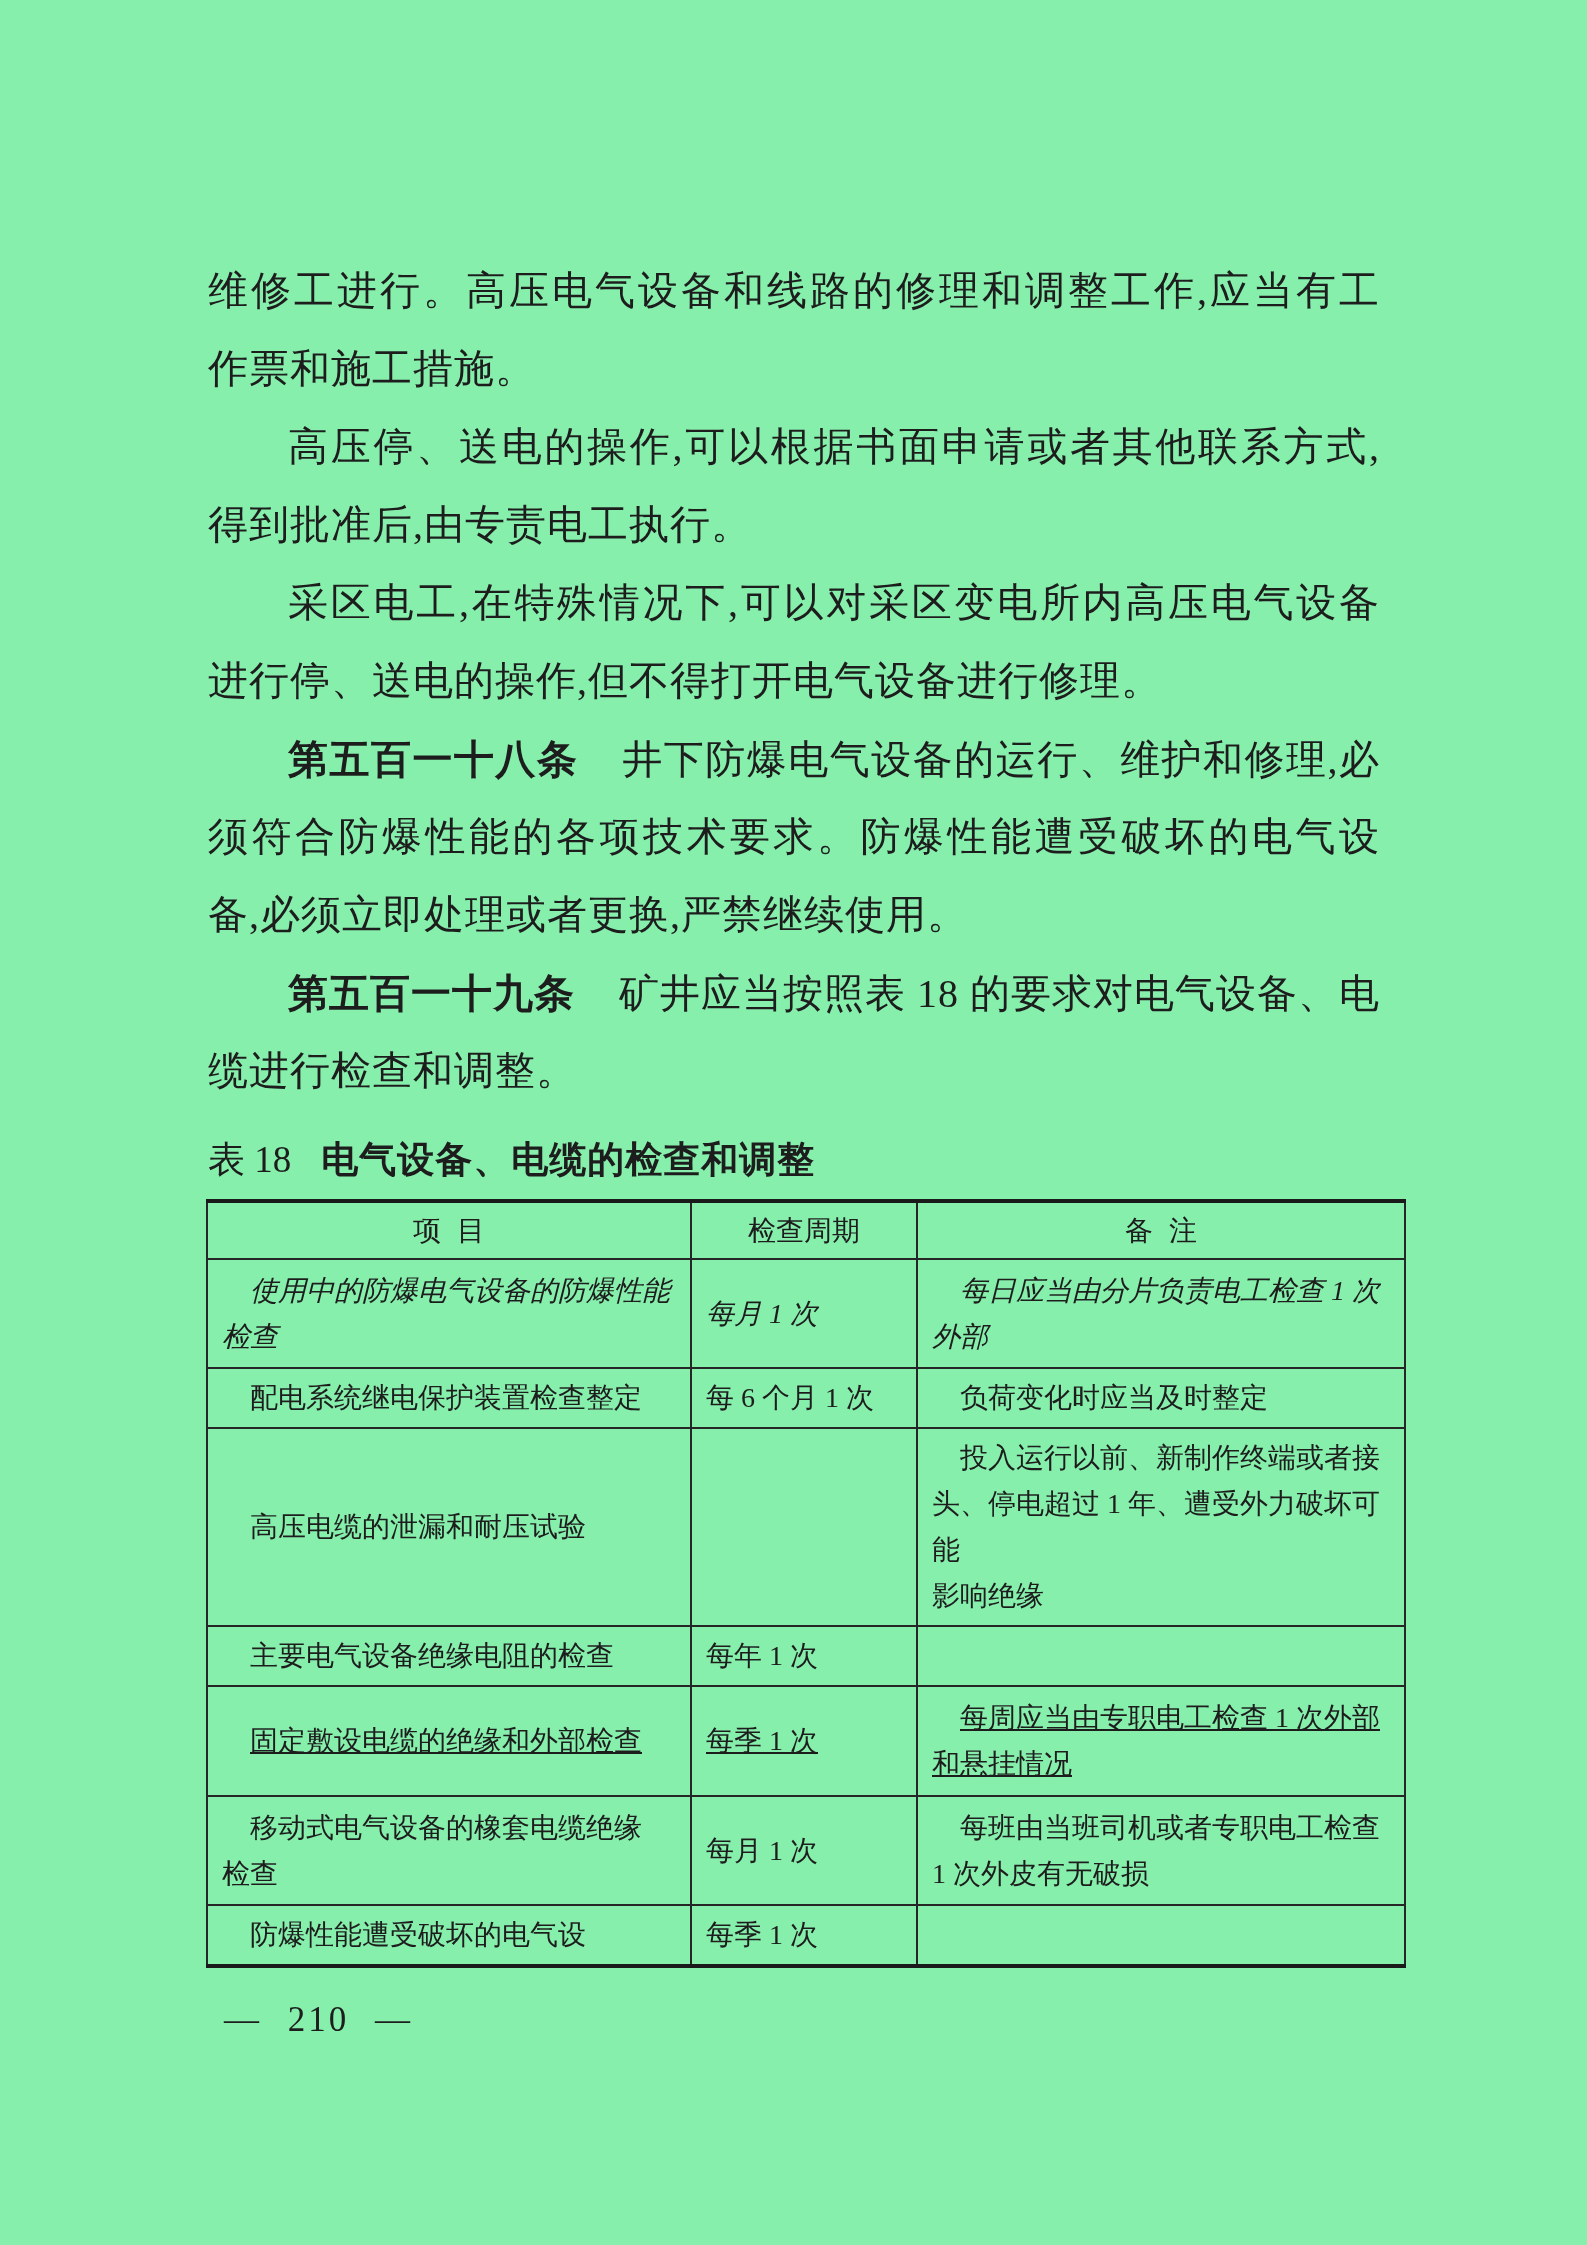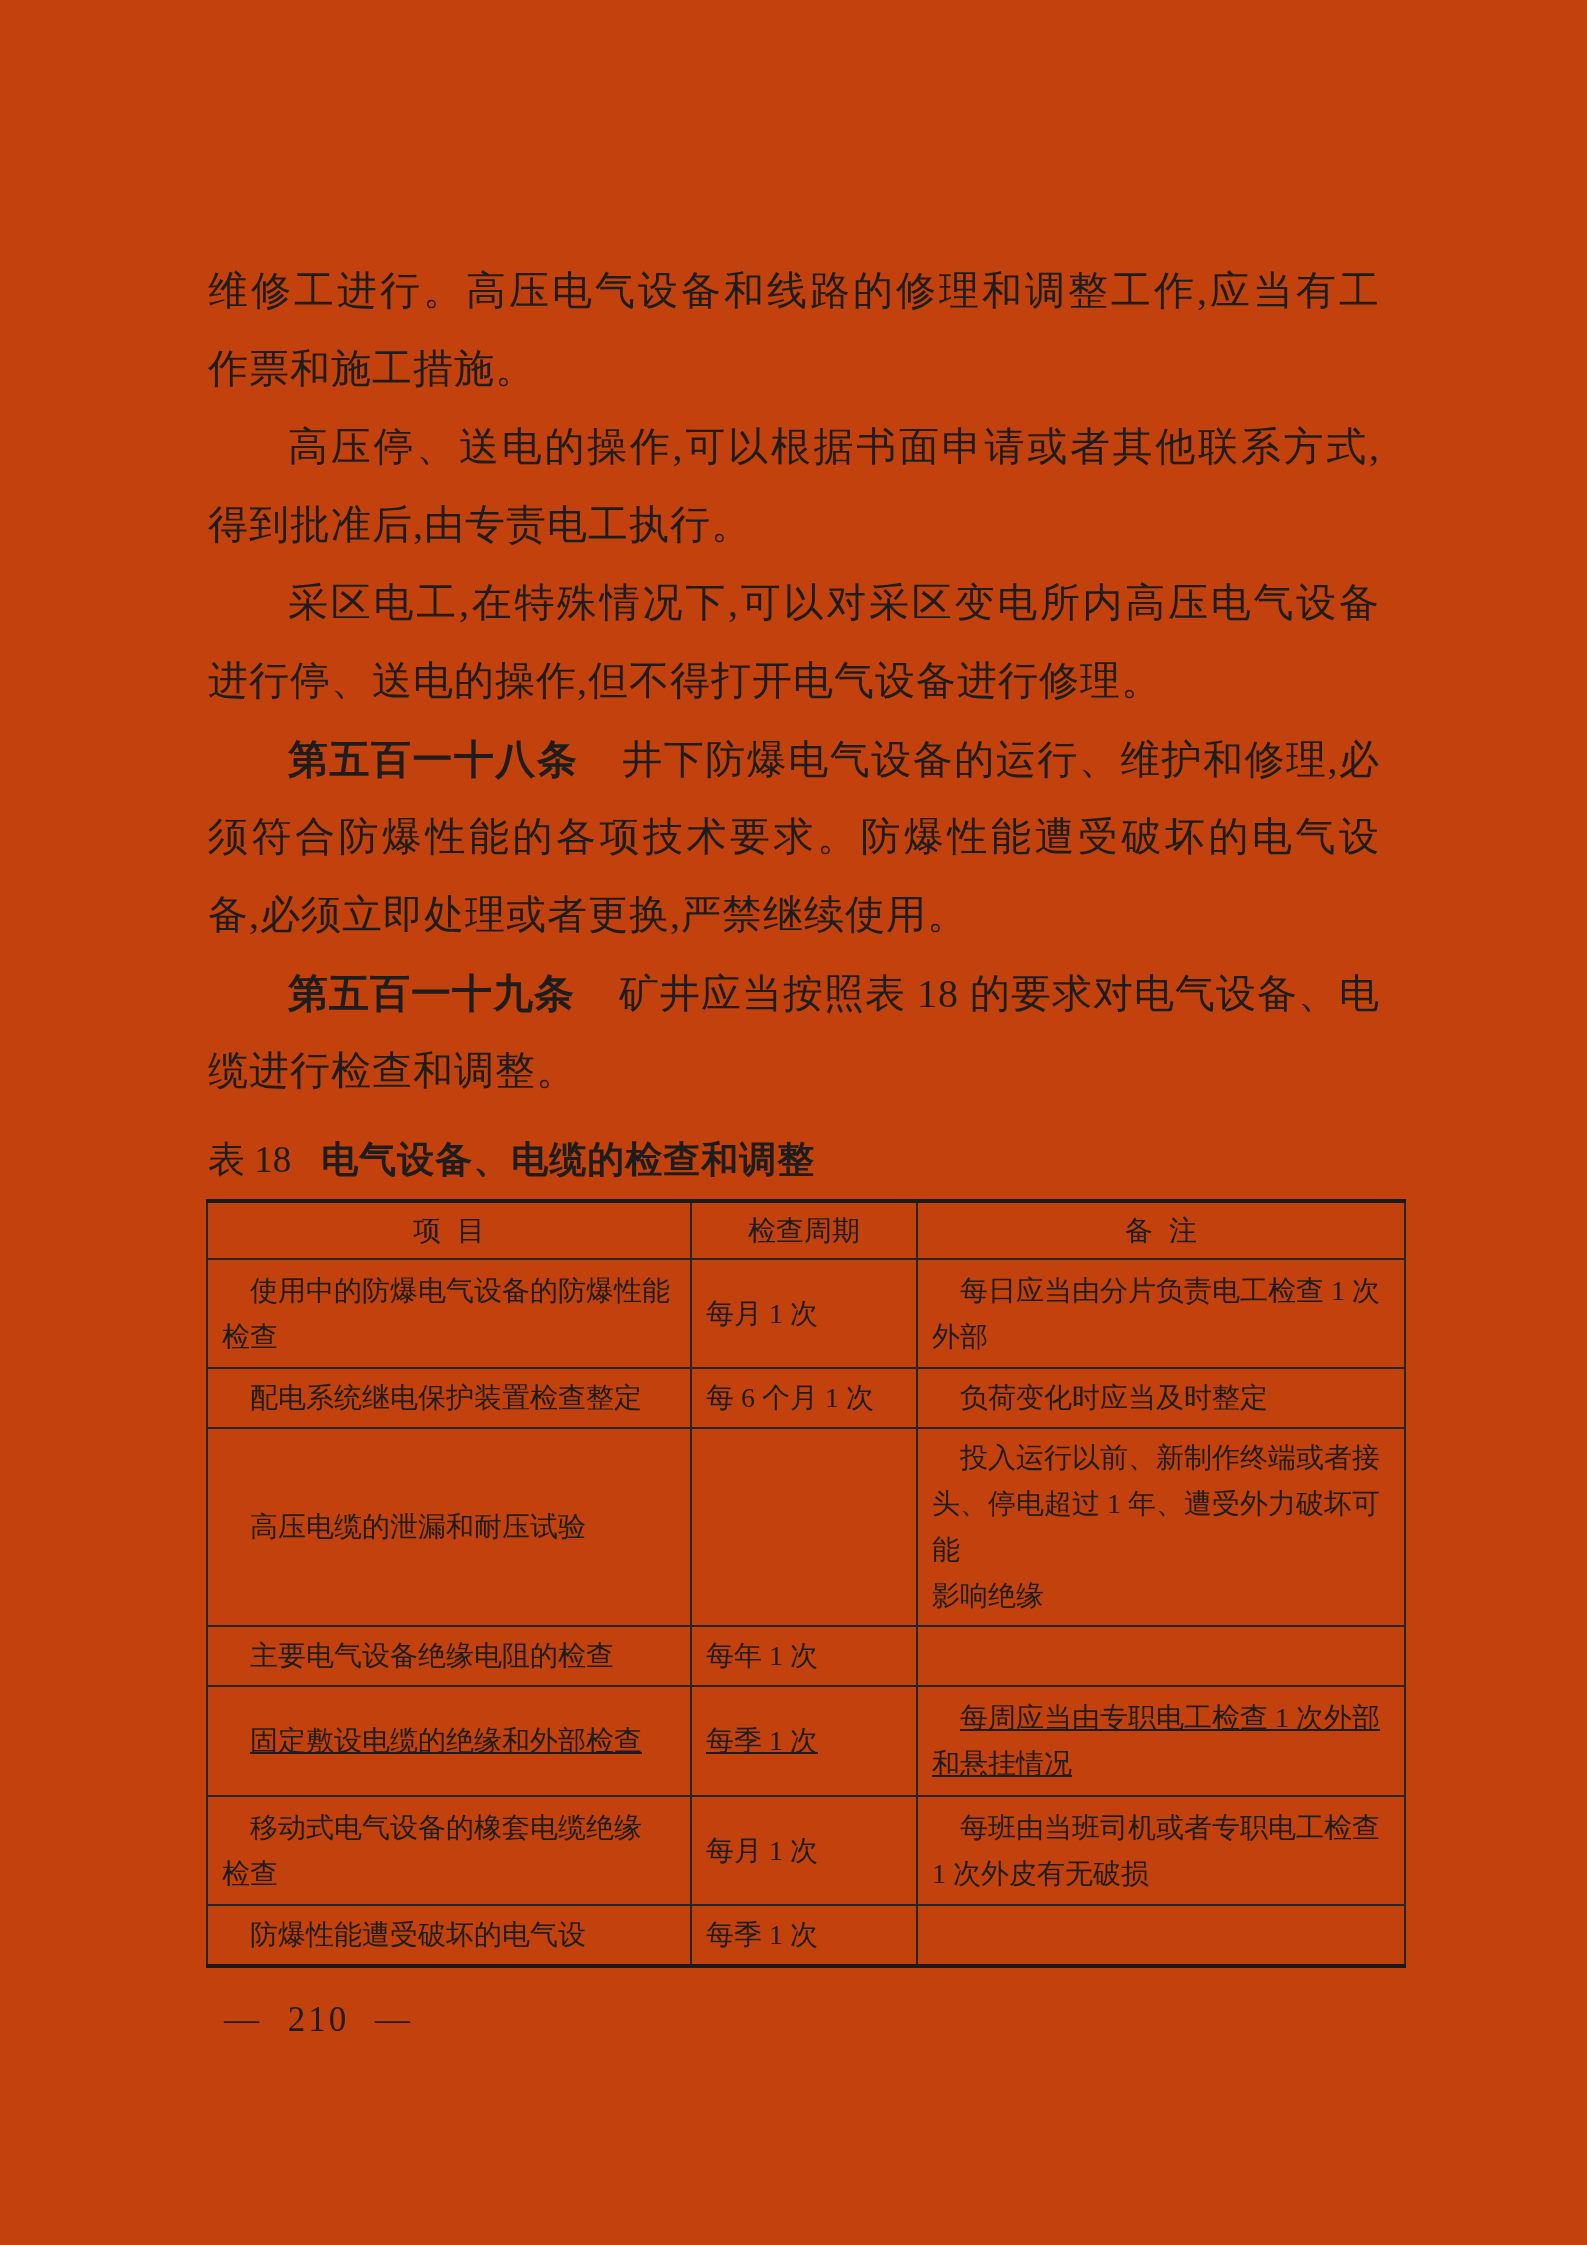--- a/index.html
+++ b/index.html
@@ -1,20 +1,20 @@
 <!DOCTYPE html>
 <html><head>
 <meta charset="utf-8">
 <style>
   html, body { margin: 0; padding: 0; background: #ffffff; }
   .page {
     position: relative;
     width: 1587px;
     height: 2245px;
-    background: #c2410c;
+    background: #86efac;
     color: #1d1d1d;
     font-family: "Liberation Serif", "DejaVu Serif", serif;
     overflow: hidden;
   }
 
   
   #body-text {
     position: absolute;
     left: 208px;
     top: 252px;
@@ -127,21 +127,21 @@
       <col style="width:488px">
     </colgroup>
     <thead>
       <tr>
         <th class="th-spread">项目</th>
         <th>检查周期</th>
         <th class="th-spread">备注</th>
       </tr>
     </thead>
     <tbody id="table-body">
-        <tr style="height: 109px;">
+        <tr style="height: 109px; font-style: italic;">
           <td class="cell-item">使用中的防爆电气设备的防爆性能
 检查</td>
           <td class="cell-period">每月 1 次</td>
           <td class="cell-remark">每日应当由分片负责电工检查 1 次
 外部</td>
         </tr>
         <tr style="height: 52px;">
           <td class="cell-item">配电系统继电保护装置检查整定</td>
           <td class="cell-period">每 6 个月 1 次</td>
           <td class="cell-remark">负荷变化时应当及时整定</td>

